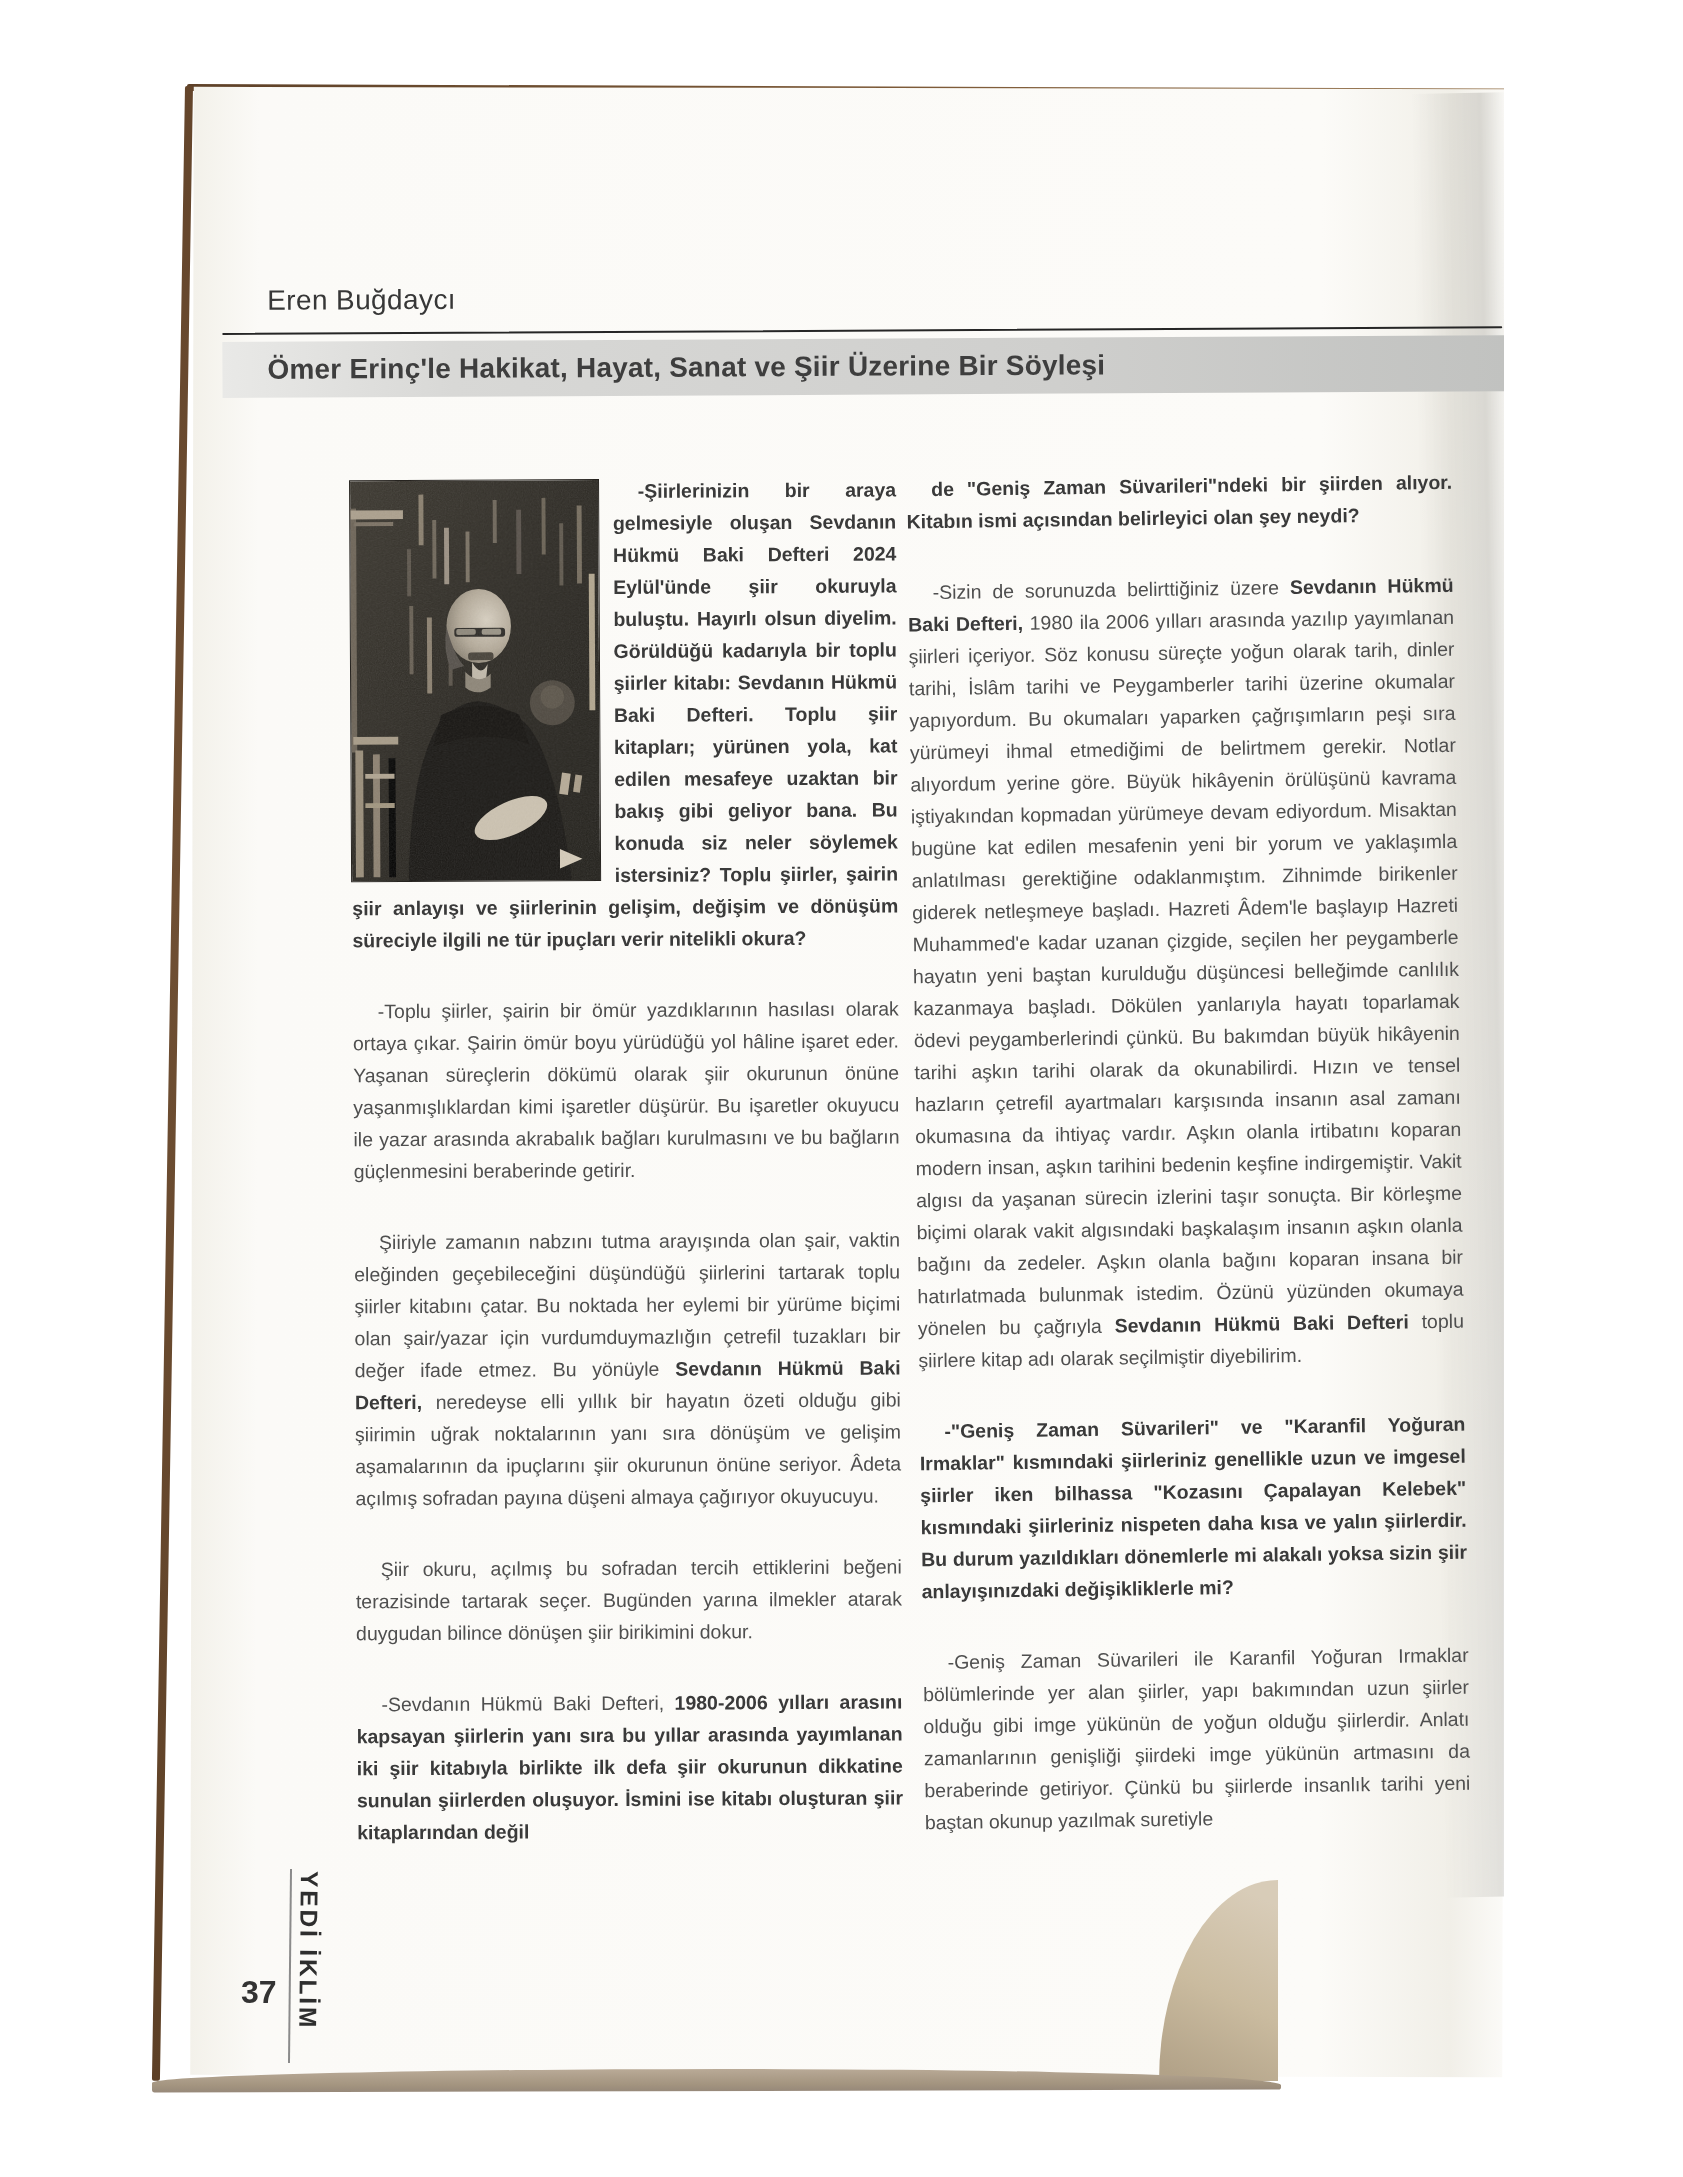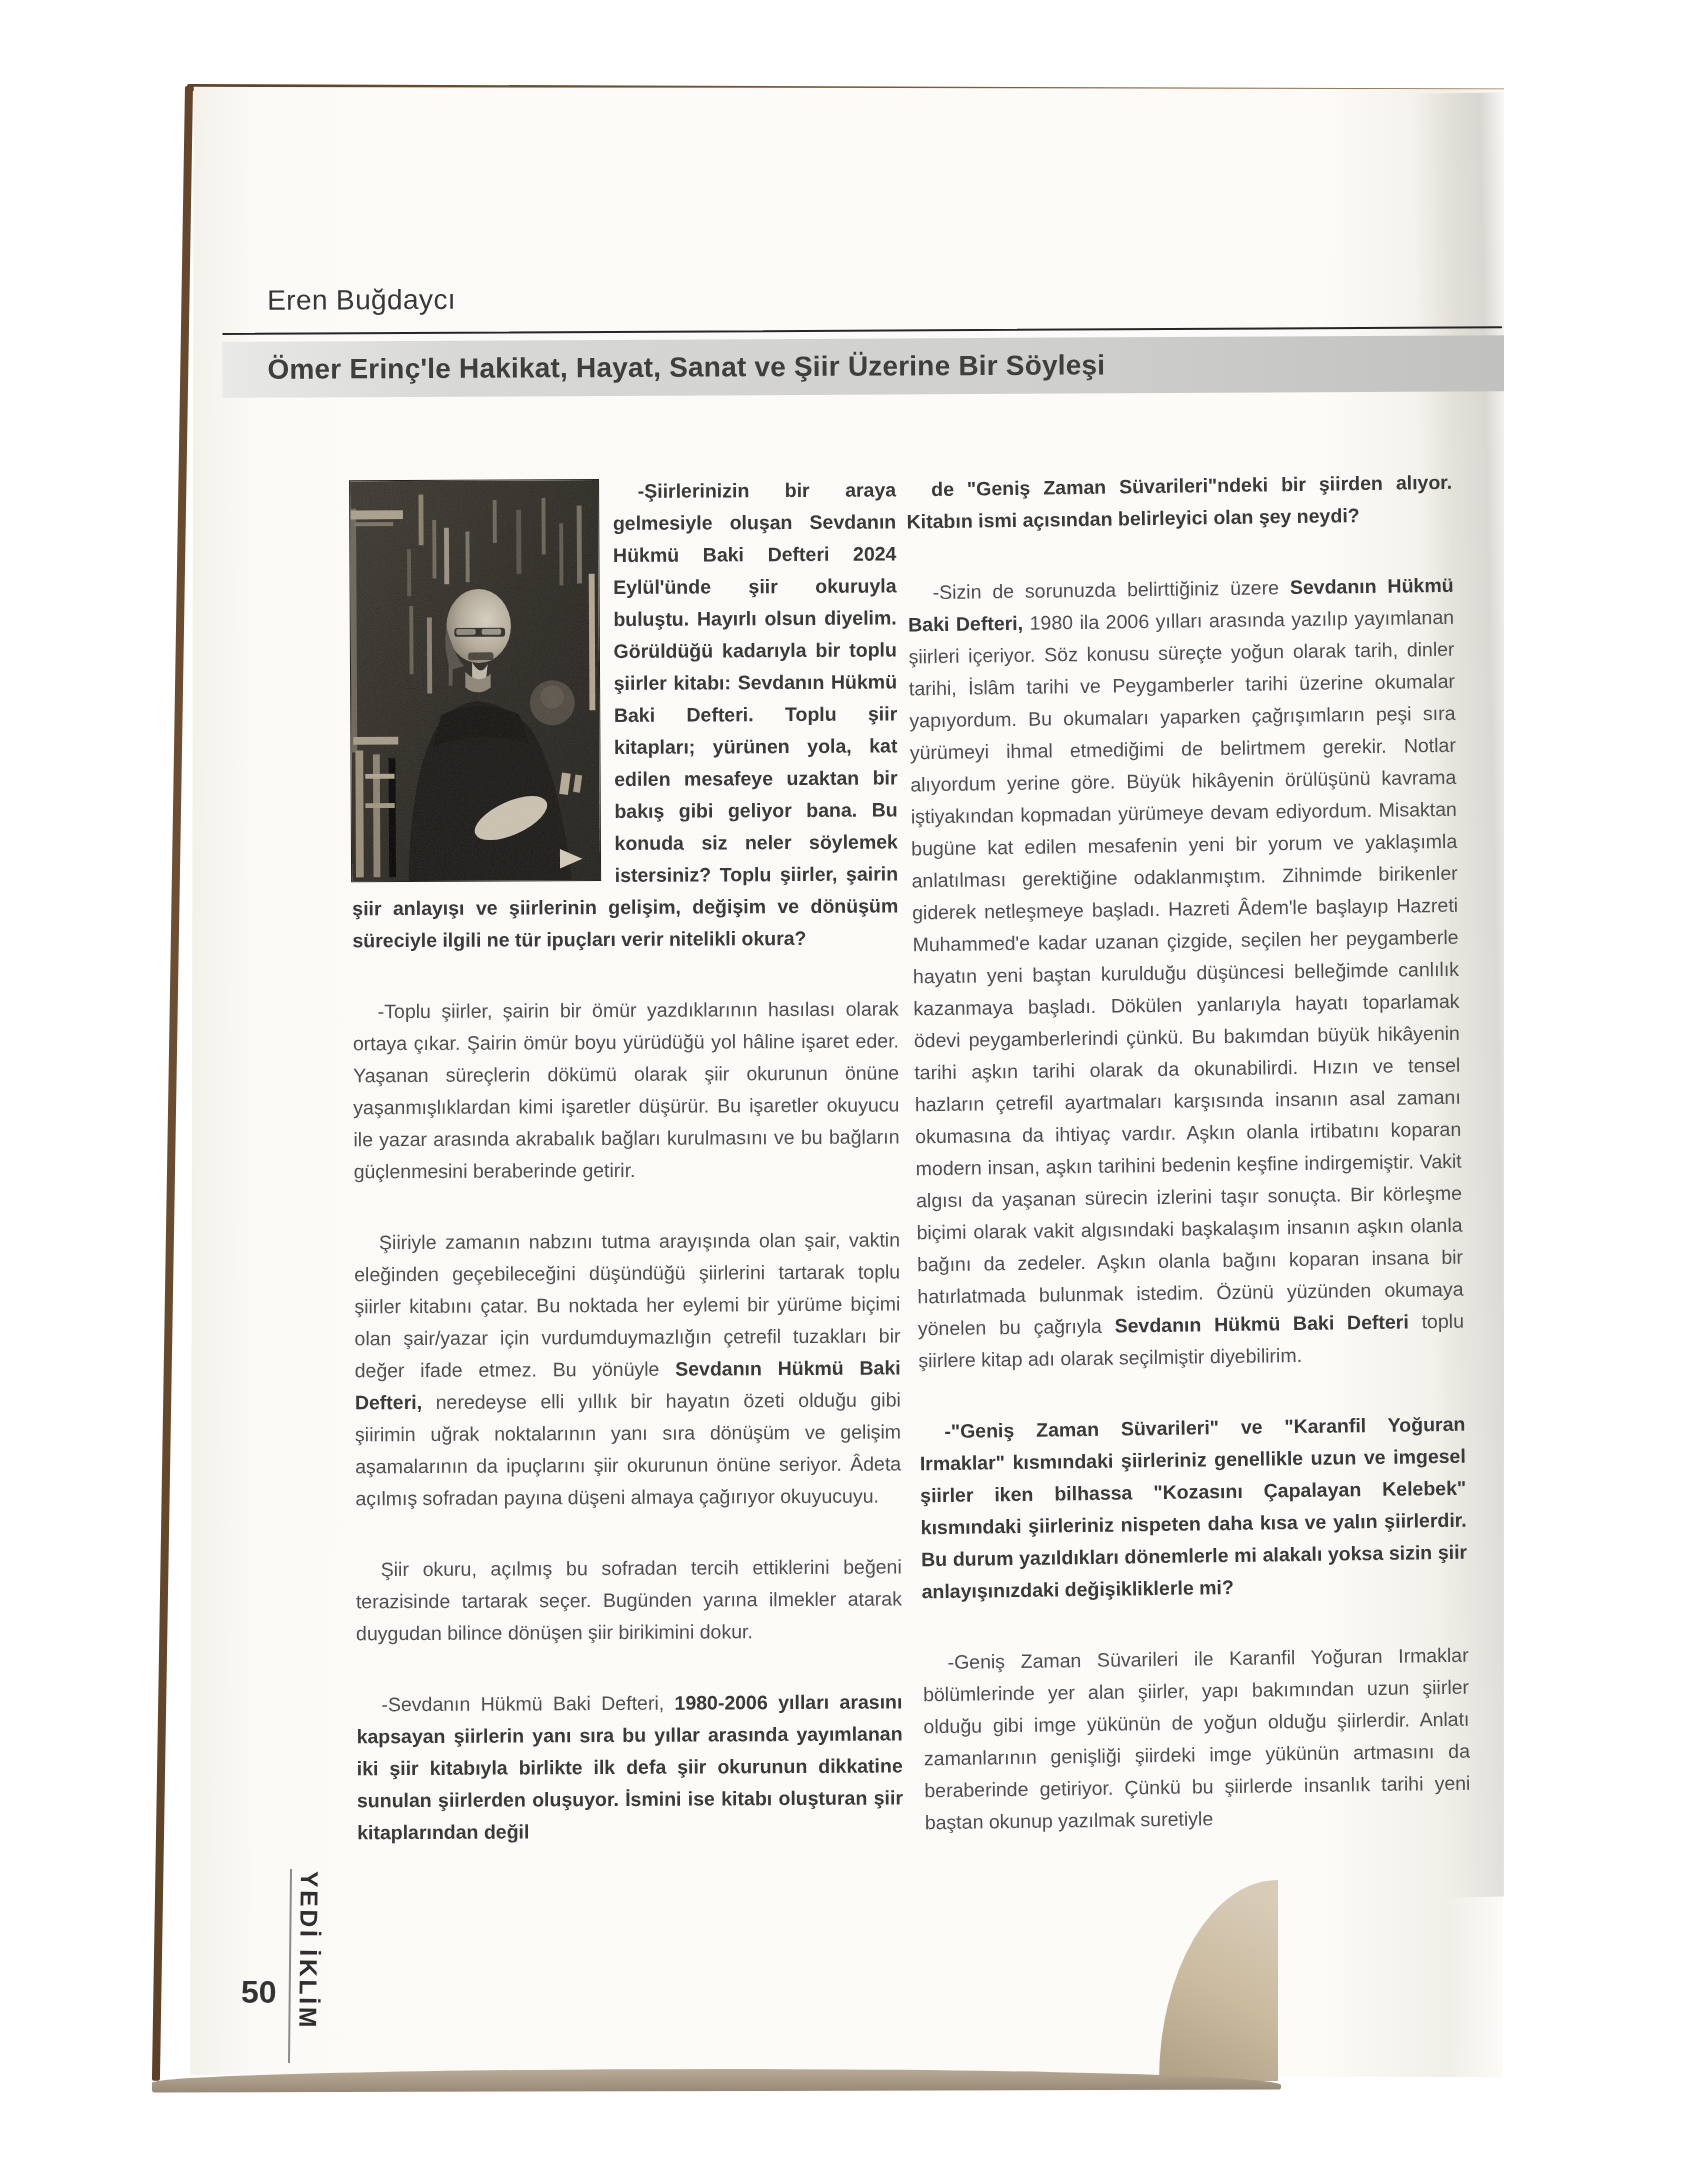--- a/index.html
+++ b/index.html
@@ -161,17 +161,17 @@
         <p><span class="b">de "Geniş Zaman Süvarileri"ndeki bir şiirden alıyor. Kitabın ismi açısından belirleyici olan şey neydi?</span></p>
         <p><span>-Sizin de sorunuzda belirttiğiniz üzere </span><span class="b">Sevdanın Hükmü Baki Defteri,</span><span> 1980 ila 2006 yılları arasında yazılıp yayımlanan şiirleri içeriyor. Söz konusu süreçte yoğun olarak tarih, dinler tarihi, İslâm tarihi ve Peygamberler tarihi üzerine okumalar yapıyordum. Bu okumaları yaparken çağrışımların peşi sıra yürümeyi ihmal etmediğimi de belirtmem gerekir. Notlar alıyordum yerine göre. Büyük hikâyenin örülüşünü kavrama iştiyakından kopmadan yürümeye devam ediyordum. Misaktan bugüne kat edilen mesafenin yeni bir yorum ve yaklaşımla anlatılması gerektiğine odaklanmıştım. Zihnimde birikenler giderek netleşmeye başladı. Hazreti Âdem'le başlayıp Hazreti Muhammed'e kadar uzanan çizgide, seçilen her peygamberle hayatın yeni baştan kurulduğu düşüncesi belleğimde canlılık kazanmaya başladı. Dökülen yanlarıyla hayatı toparlamak ödevi peygamberlerindi çünkü. Bu bakımdan büyük hikâyenin tarihi aşkın tarihi olarak da okunabilirdi. Hızın ve tensel hazların çetrefil ayartmaları karşısında insanın asal zamanı okumasına da ihtiyaç vardır. Aşkın olanla irtibatını koparan modern insan, aşkın tarihini bedenin keşfine indirgemiştir. Vakit algısı da yaşanan sürecin izlerini taşır sonuçta. Bir körleşme biçimi olarak vakit algısındaki başkalaşım insanın aşkın olanla bağını da zedeler. Aşkın olanla bağını koparan insana bir hatırlatmada bulunmak istedim. Özünü yüzünden okumaya yönelen bu çağrıyla </span><span class="b">Sevdanın Hükmü Baki Defteri</span><span> toplu şiirlere kitap adı olarak seçilmiştir diyebilirim.</span></p>
         <p><span class="b">-"Geniş Zaman Süvarileri" ve "Karanfil Yoğuran Irmaklar" kısmındaki şiirleriniz genellikle uzun ve imgesel şiirler iken bilhassa "Kozasını Çapalayan Kelebek" kısmındaki şiirleriniz nispeten daha kısa ve yalın şiirlerdir. Bu durum yazıldıkları dönemlerle mi alakalı yoksa sizin şiir anlayışınızdaki değişikliklerle mi?</span></p>
         <p><span>-Geniş Zaman Süvarileri ile Karanfil Yoğuran Irmaklar bölümlerinde yer alan şiirler, yapı bakımından uzun şiirler olduğu gibi imge yükünün de yoğun olduğu şiirlerdir. Anlatı zamanlarının genişliği şiirdeki imge yükünün artmasını da beraberinde getiriyor. Çünkü bu şiirlerde insanlık tarihi yeni baştan okunup yazılmak suretiyle</span></p>
       </div>
 
     </div>
   </div>
 
   <div class="footer-line"></div>
-  <div class="page-num">50</div>
+  <div class="page-num">37</div>
   <div class="magazine">YEDİ İKLİM</div>
 
 </div>
 
 
 </body></html>

